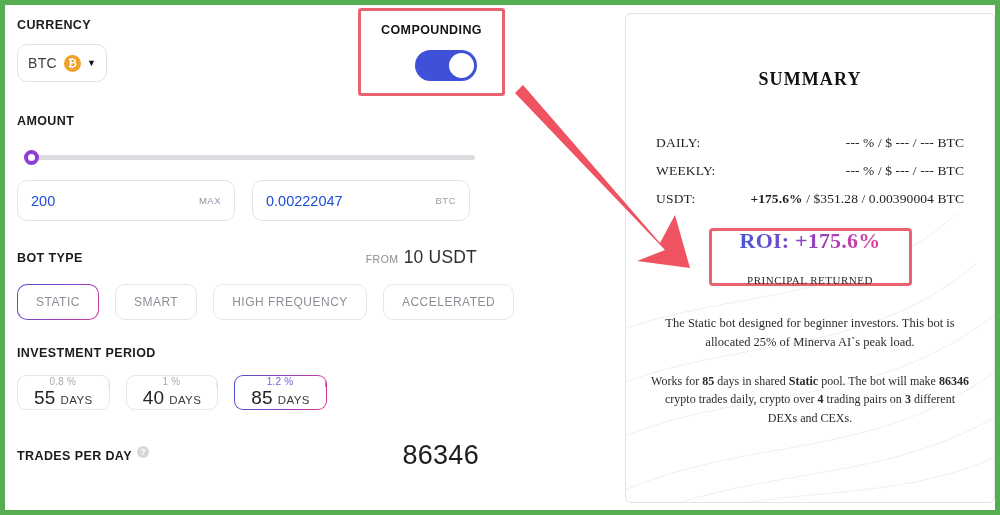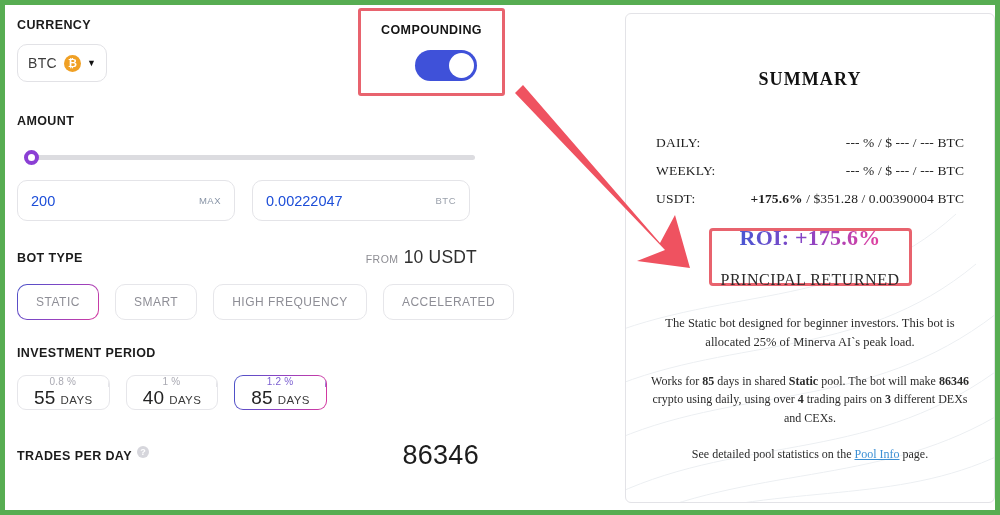--- a/index.html
+++ b/index.html
@@ -391,21 +391,21 @@
     font-size: 22px;
     font-weight: bold;
     letter-spacing: 0.2px;
     background: linear-gradient(90deg, #4a56d2 0%, #8b44c4 48%, #e0409f 100%);
     -webkit-background-clip: text;
     background-clip: text;
     color: transparent;
   }
   .roi-sub {
     margin-top: 20px;
-    font-size: 16px;
+    font-size: 11px;
     color: #2a2a2a;
     letter-spacing: 0.5px;
   }
 
   .desc {
     margin-top: 28px;
     text-align: center;
     font-size: 12.5px;
     line-height: 1.5;
     color: #2b2b2b;
@@ -559,20 +559,19 @@
         </div>
       </div>
 
       <div class="roi-box">
         <div class="roi-main">ROI: +175.6%</div>
         <div class="roi-sub">PRINCIPAL RETURNED</div>
       </div>
 
       <div class="desc">The Static bot designed for beginner investors. This bot is allocated 25% of Minerva AI`s peak load.</div>
 
-      <div class="desc2"><span>Works for </span><b>85</b><span> days in shared </span><b>Static</b><span> pool. The bot will make </span><b>86346</b><span> crypto using daily, using over </span><b>4</b><span> trading pairs on </span><b>3</b><span> different DEXs and CEXs.</span></div>
-
-      <div class="desc3"><span>See detailed pool statistics on the </span><a class="link">Pool Info</a><span> page.</span></div>
+      <div class="desc2"><span>Works for </span><b>85</b><span> days in shared </span><b>Static</b><span> pool. The bot will make </span><b>86346</b><span> crypto trades daily, crypto over </span><b>4</b><span> trading pairs on </span><b>3</b><span> different DEXs and CEXs.</span></div>
+
 
     </div>
   </div>
 
 </div>
 
 </body></html>

